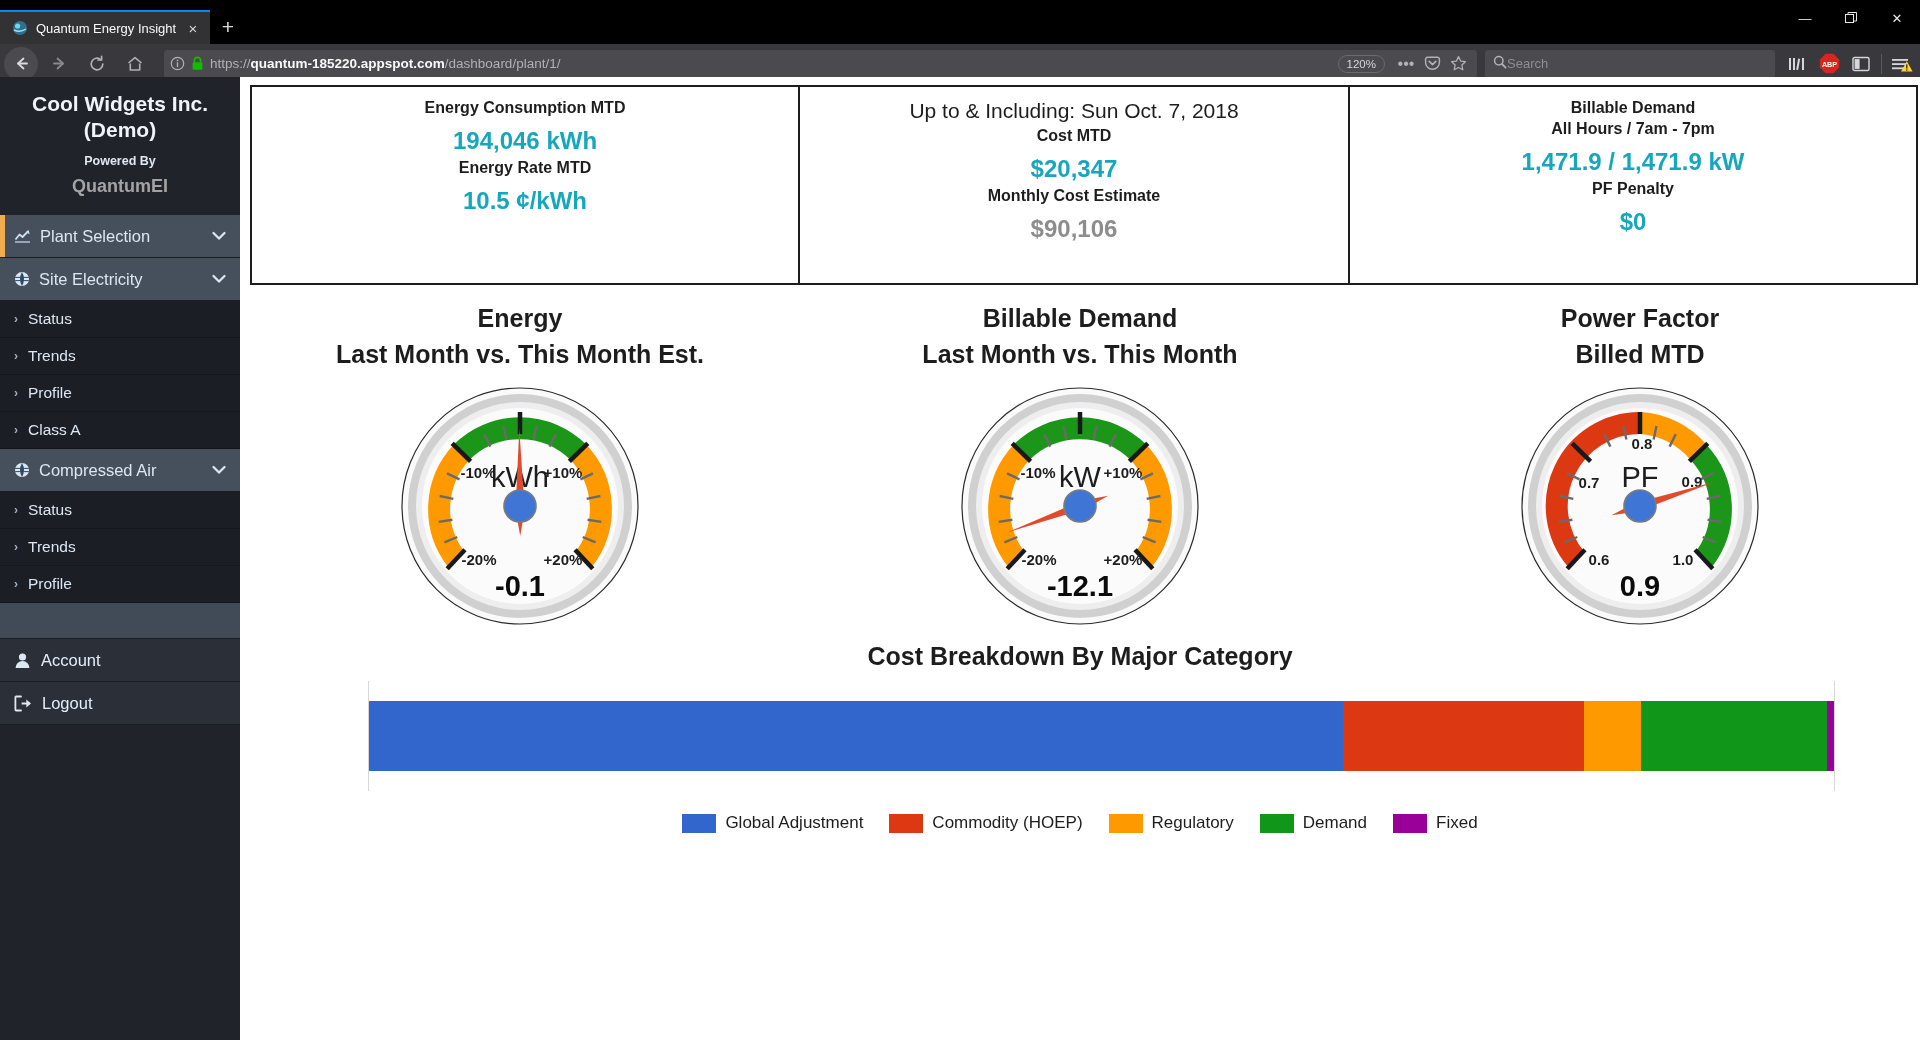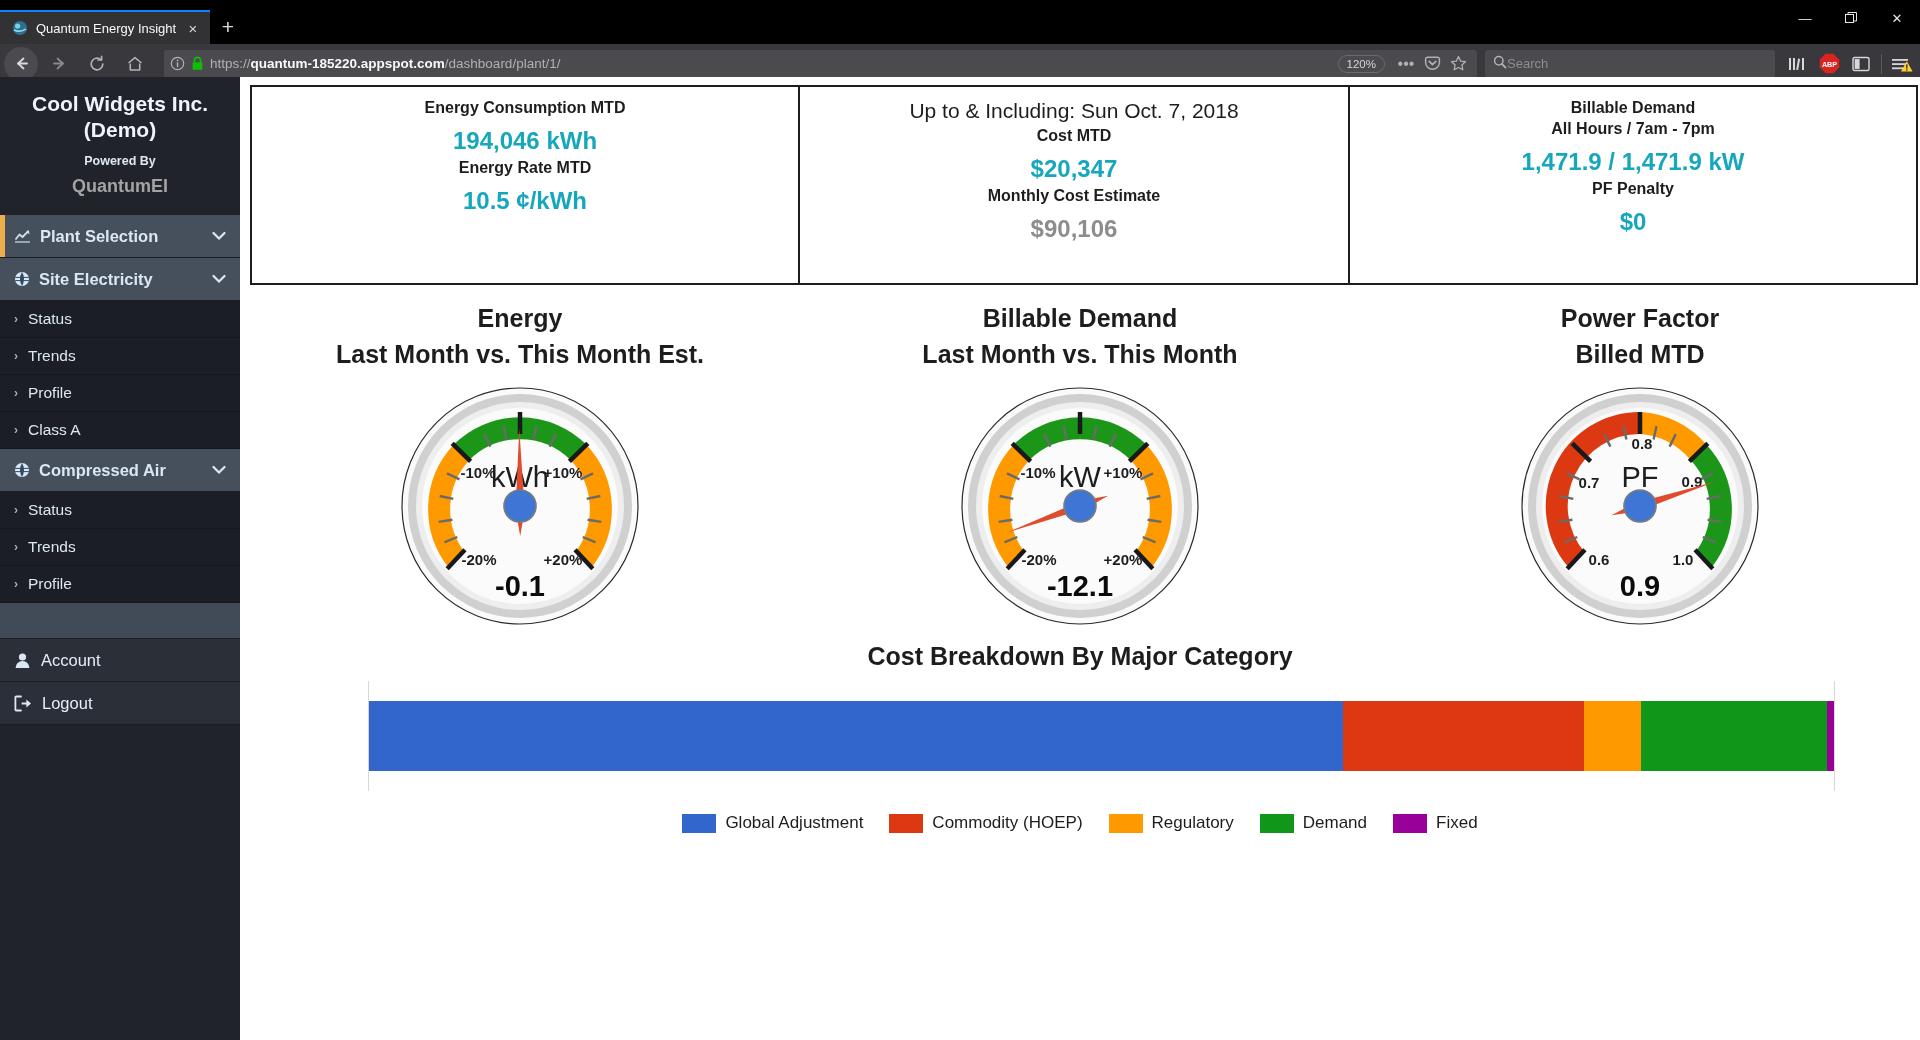--- a/index.html
+++ b/index.html
@@ -125,21 +125,20 @@
   }
   .brand .product {
     margin-top: 8px; font-size: 18px; font-weight: bold; color: #a3a3a3;
   }
 
   .nav-group-head {
     height: 43px; background: #464f5c; color: #dbe7f3;
     display: flex; align-items: center; padding: 0 14px;
     font-size: 16.5px; border-bottom: 1px solid #1b1e24;
     position: relative;
-    font-weight: bold;
   }
   .nav-group-head.active::before {
     content: ""; position: absolute; left: 0; top: 0; bottom: 0;
     width: 5px; background: #f0ad4e;
   }
   .nav-group-head .gicon { margin-right: 9px; display:flex; align-items:center; }
   .nav-group-head .glabel { flex: 1 1 auto; }
   .nav-group-head .chev { font-size: 13px; color: #dbe7f3; }
 
   .nav-sub {

